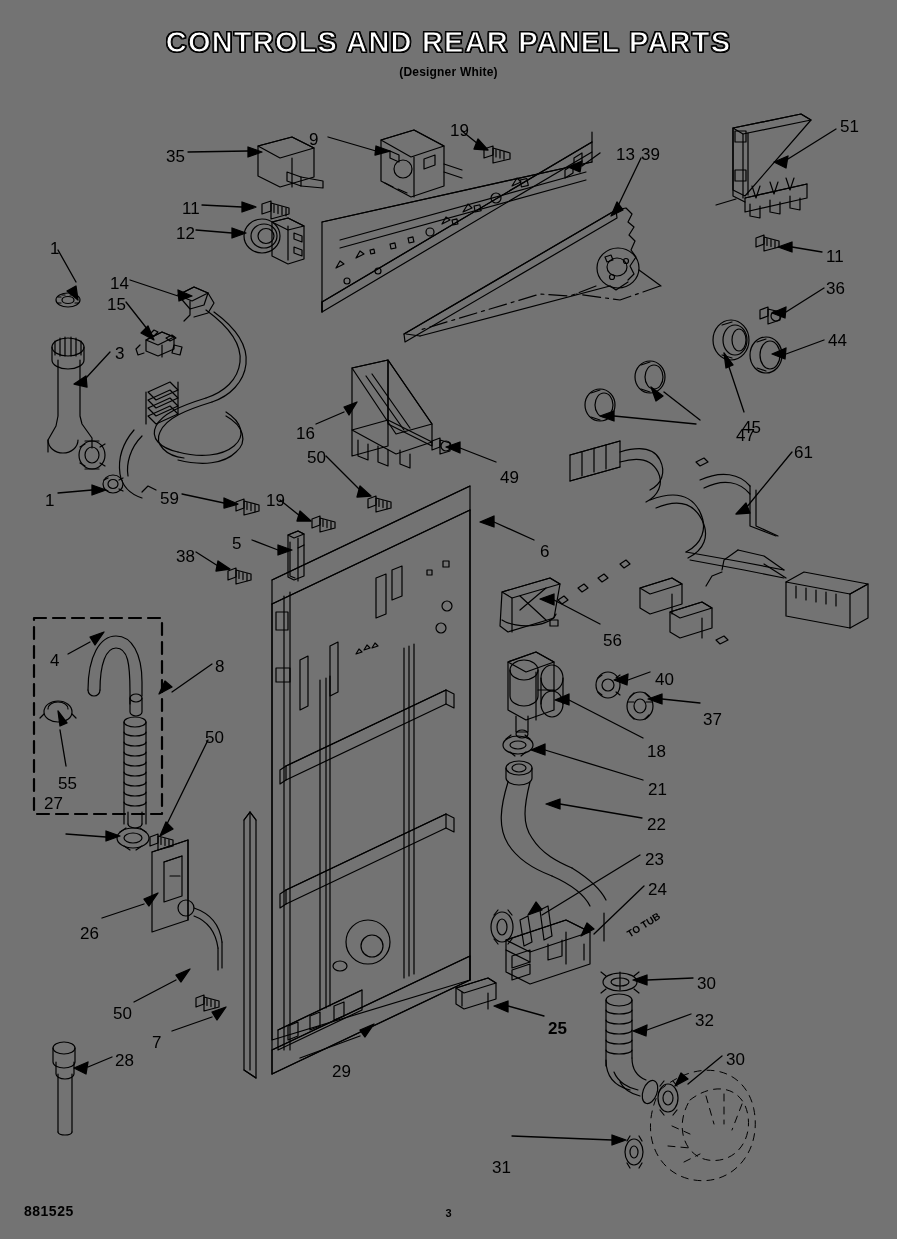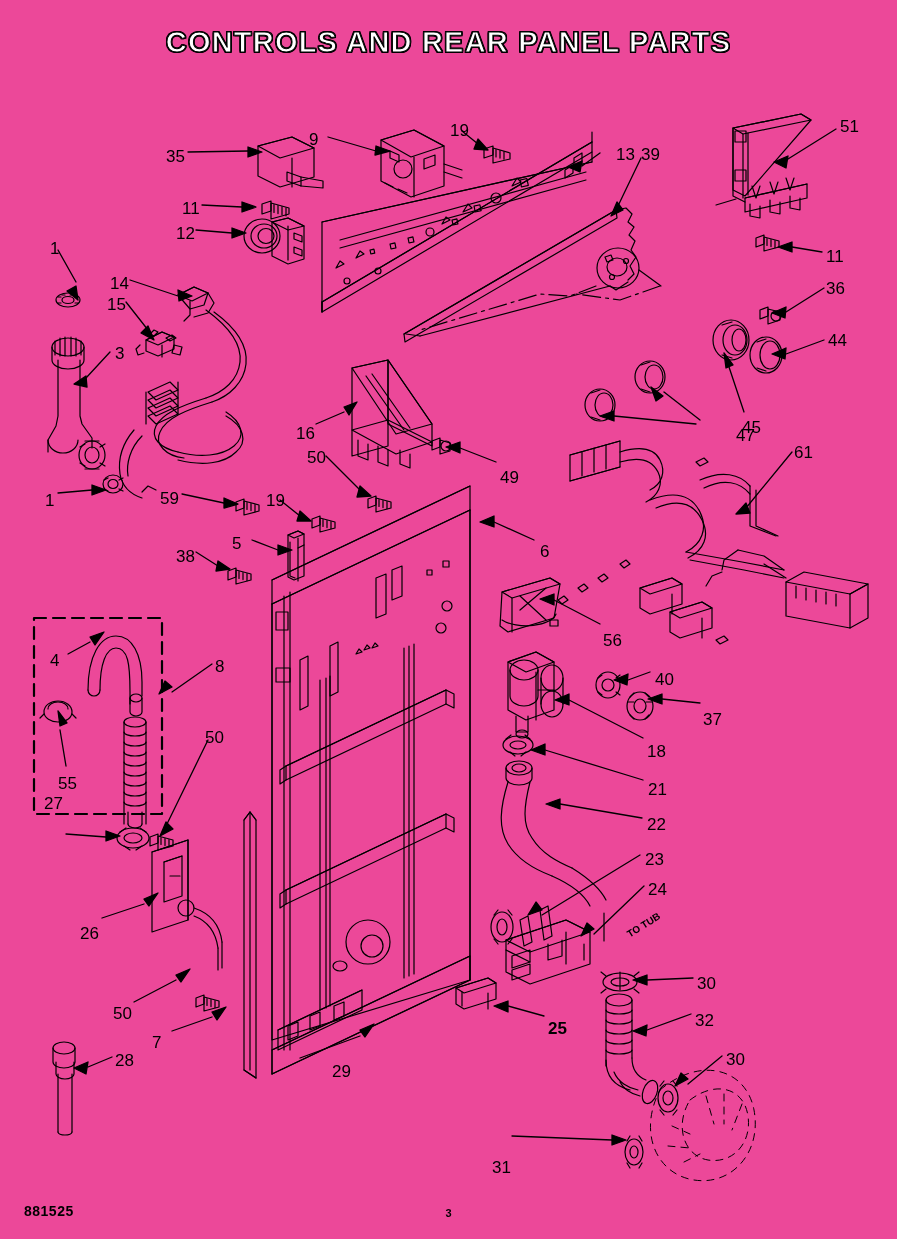--- a/index.html
+++ b/index.html
@@ -9,21 +9,21 @@
     background: #ffffff;
   }
   body {
     font-family: "Liberation Sans", sans-serif;
     color: #000000;
   }
   #sheet {
     position: relative;
     width: 897px;
     height: 1239px;
-    background: #ec4899;
+    background: #737373;
     overflow: hidden;
   }
   
   #header {
     position: absolute;
     left: 0;
     top: 0;
     width: 897px;
     text-align: center;
   }
@@ -101,20 +101,21 @@
     white-space: nowrap;
   }
 </style>
 </head>
 <body>
 
 <div id="sheet">
 
   <div id="header">
     <h1 id="doc-title">CONTROLS AND REAR PANEL PARTS</h1>
+    <p id="doc-variant">(Designer White)</p>
   </div>
 
   <div id="drawing">
     <svg width="897" height="1239" viewBox="0 0 897 1239" xmlns="http://www.w3.org/2000/svg" fill="none" stroke="#000" stroke-width="1.2" stroke-linejoin="round" stroke-linecap="round">
 
       <g>
         <path d="M258 146 l34 -9 l22 11 l0 29 l-34 10 l-22 -11 z"></path>
         <path d="M258 146 l34 -9 l22 11 l-34 10 z"></path>
         <path d="M292 158 l0 29"></path>
         <path d="M287 172 l14 5 l0 9 l-14 -5 z"></path>

